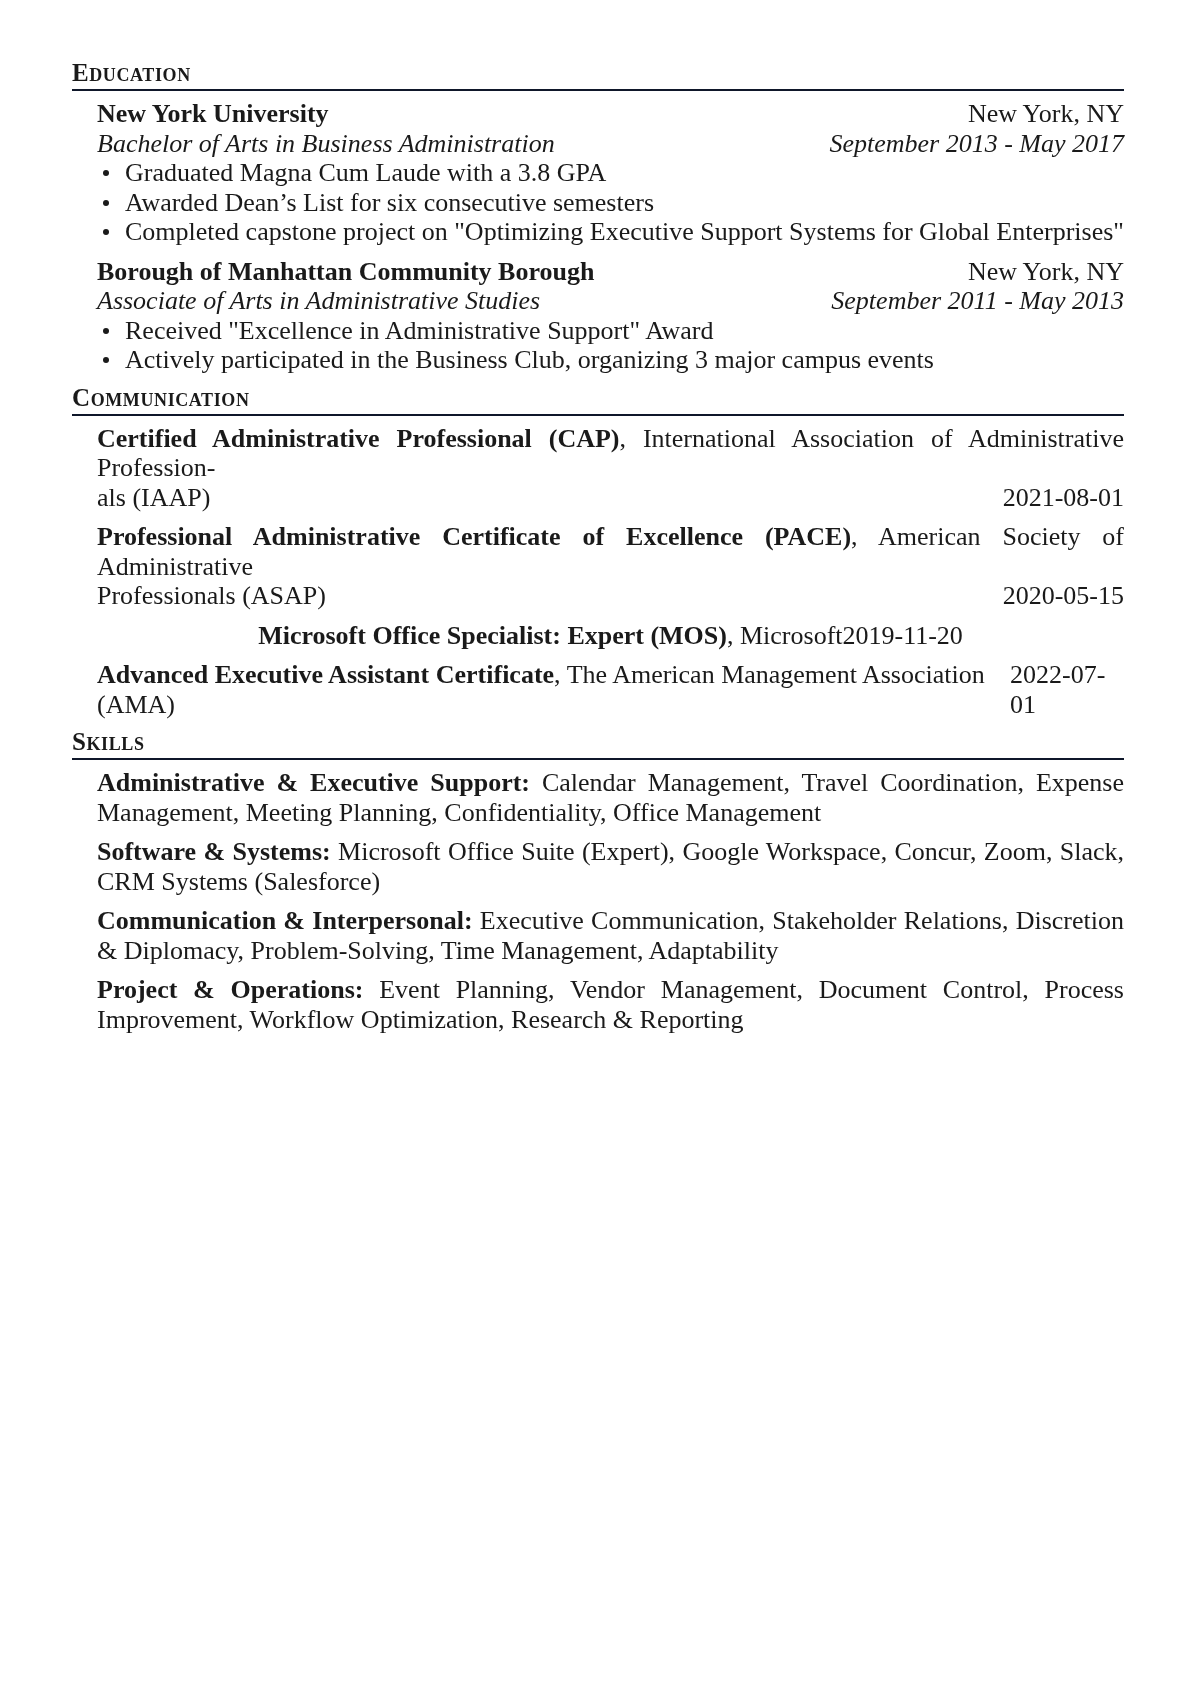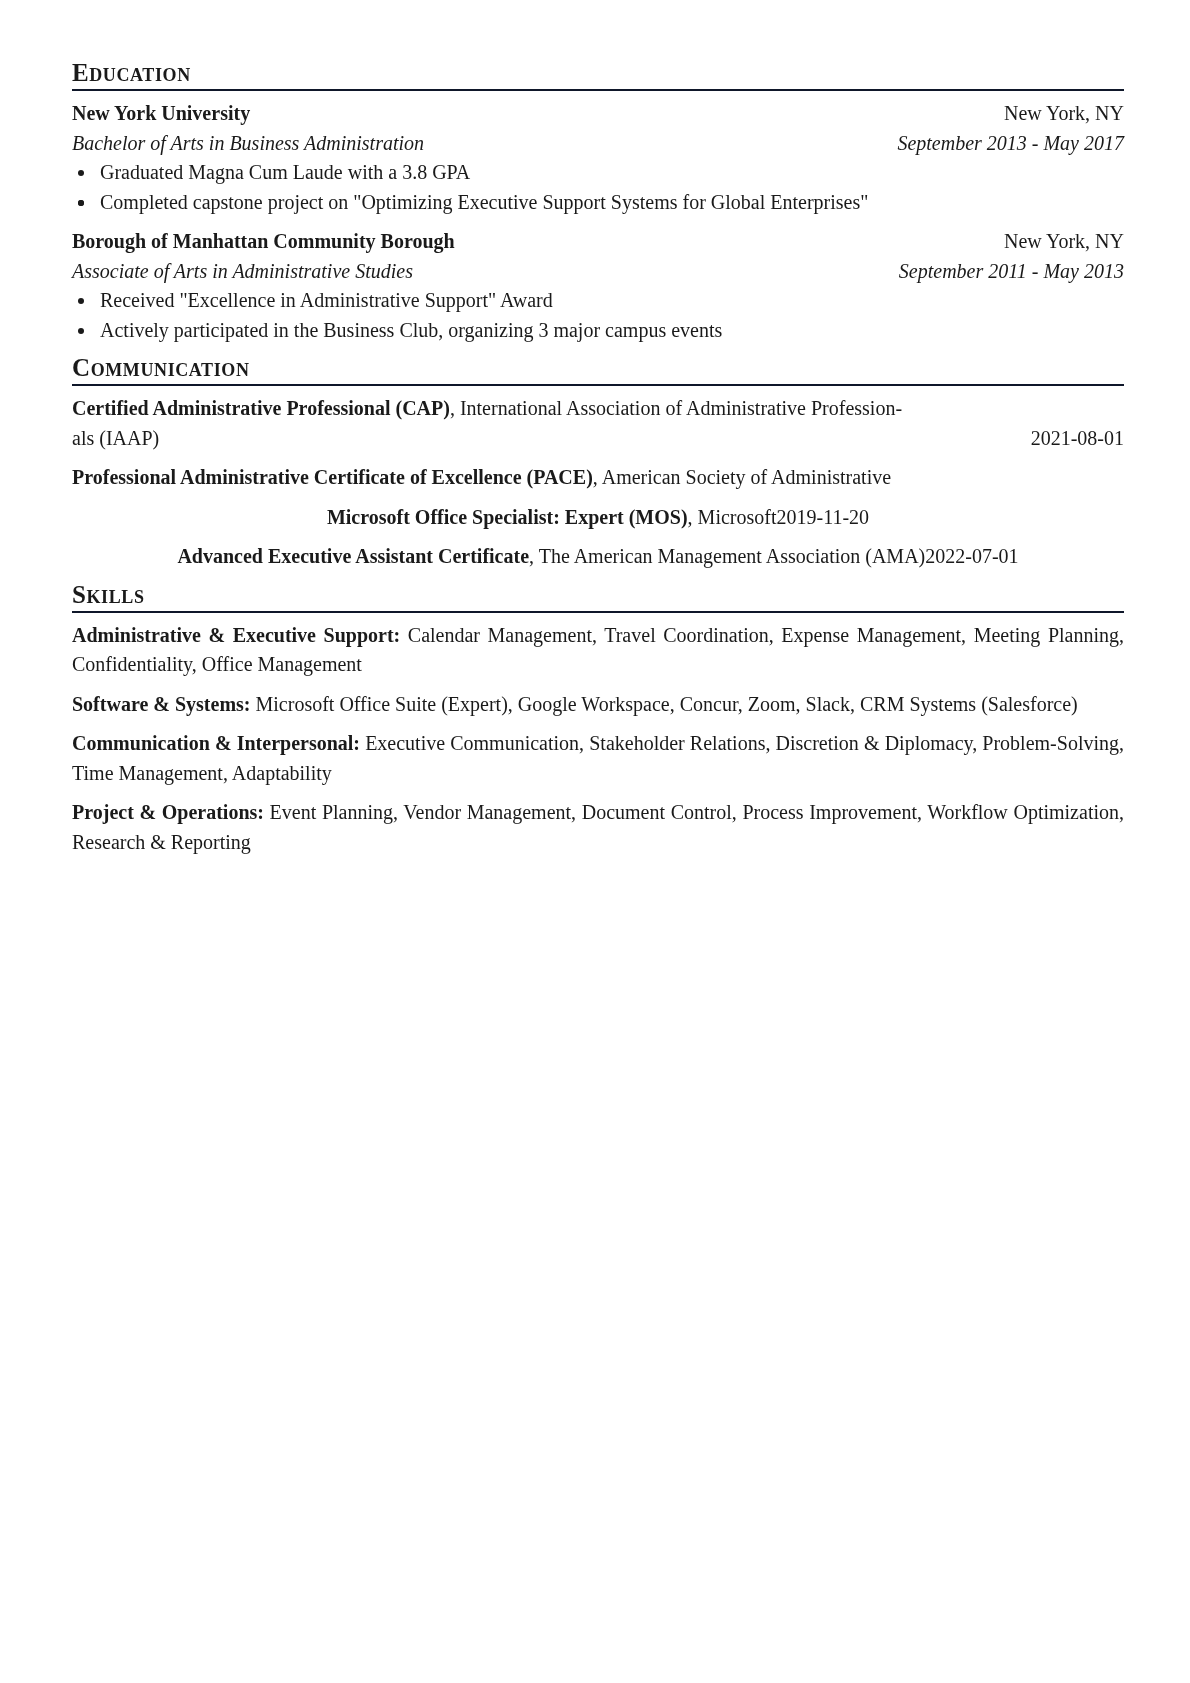--- a/index.html
+++ b/index.html
@@ -14,21 +14,21 @@
     font-weight: bold;
     font-variant: small-caps;
     font-size: 25px;
     letter-spacing: 0.6px;
     line-height: 1;
     margin: 0;
     padding-bottom: 4px;
     border-bottom: 2px solid #0f172a;
   }
   .section { margin-bottom: 10px; }
-  .txt { font-family: "Liberation Serif", serif; font-size: 20px; line-height: 29.5px; }
+  .txt { font-family: "Liberation Serif", serif; font-size: 26px; line-height: 29.5px; margin-left: 25px; }
   .row { display: flex; justify-content: space-between; align-items: baseline; }
   .bold { font-weight: bold; }
   .ital { font-style: italic; }
   .entry { margin-top: 8px; }
   .entry + .entry { margin-top: 10px; }
   ul.bullets { list-style: none; margin: 0; padding: 0; }
   ul.bullets li { position: relative; padding-left: 28px; }
   ul.bullets li .dot {
     position: absolute; left: 6px; top: 12px; width: 6px; height: 6px;
     border-radius: 50%; background: #1a1a1a;
@@ -52,21 +52,21 @@
       <div class="row">
         <span class="bold">New York University</span>
         <span>New York, NY</span>
       </div>
       <div class="row">
         <span class="ital">Bachelor of Arts in Business Administration</span>
         <span class="ital">September 2013 - May 2017</span>
       </div>
       <ul class="bullets">
         <li><span class="dot"></span><span>Graduated Magna Cum Laude with a 3.8 GPA</span></li>
-        <li><span class="dot"></span></li>
+        <li><span class="dot"></span><span>Awarded Dean’s List for six consecutive semesters</span></li>
         <li><span class="dot"></span><span>Completed capstone project on "Optimizing Executive Support Systems for Global Enterprises"</span></li>
       </ul>
     </div>
 
     <div class="entry txt">
       <div class="row">
         <span class="bold">Borough of Manhattan Community Borough</span>
         <span>New York, NY</span>
       </div>
       <div class="row">
@@ -86,20 +86,24 @@
     <div class="cert txt">
       <div class="cert-line"><span class="bold">Certified Administrative Professional (CAP)</span><span>, International Association of Administrative Profession-</span></div>
       <div class="row">
         <span>als (IAAP)</span>
         <span>2021-08-01</span>
       </div>
     </div>
 
     <div class="cert txt">
       <div class="cert-line"><span class="bold">Professional Administrative Certificate of Excellence (PACE)</span><span>, American Society of Administrative</span></div>
+      <div class="row">
+        <span>Professionals (ASAP)</span>
+        <span>2020-05-15</span>
+      </div>
     </div>
 
     <div class="cert txt cert-inline">
       <span><span class="bold">Microsoft Office Specialist: Expert (MOS)</span><span>, Microsoft</span></span>
       <span>2019-11-20</span>
     </div>
 
     <div class="cert txt cert-inline">
       <span><span class="bold">Advanced Executive Assistant Certificate</span><span>, The American Management Association (AMA)</span></span>
       <span>2022-07-01</span>

